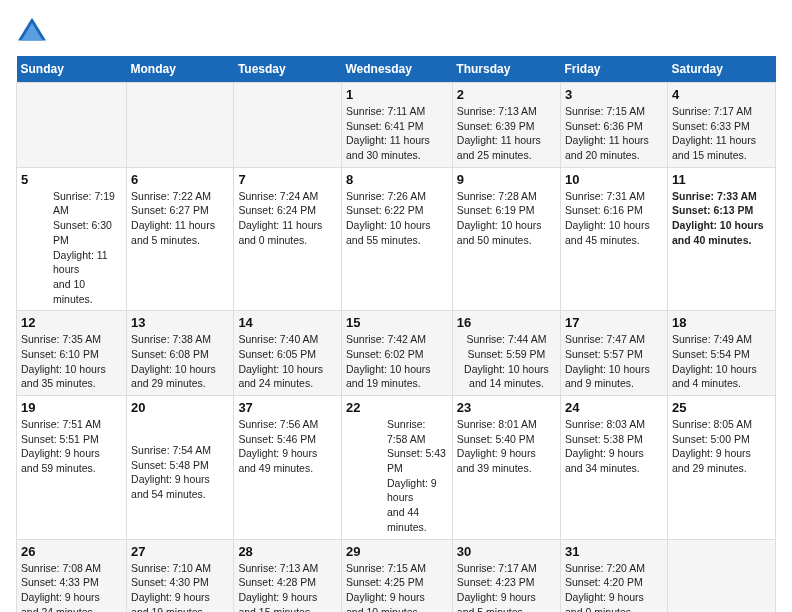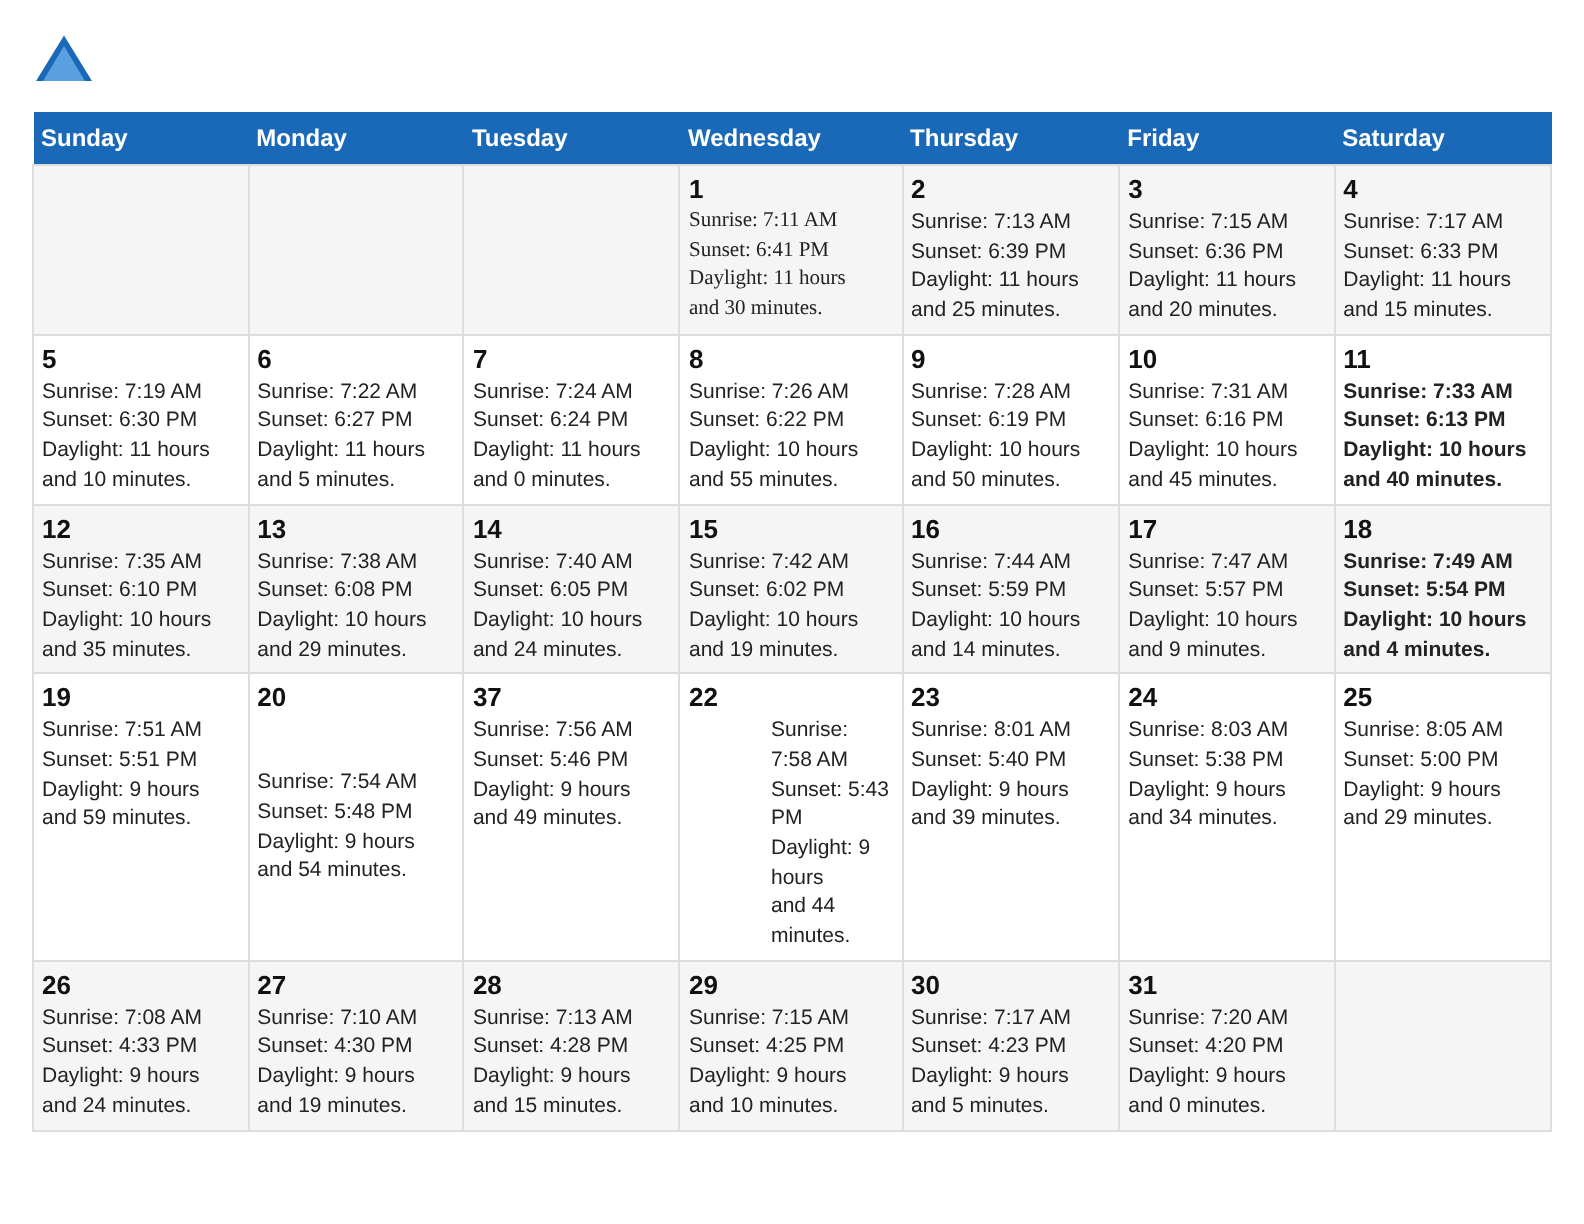--- a/index.html
+++ b/index.html
@@ -125,21 +125,21 @@
         <th>Saturday</th>
       </tr>
   </thead>
   <tbody id="calendar-body">
   <tr>
         <td class="empty-cell"></td>
         <td class="empty-cell"></td>
         <td class="empty-cell"></td>
         <td>
           <div class="day-number">1</div>
-          <div class="day-info" style="white-space: pre-line; font-family: Liberation Serif, serif;">Sunrise: 7:11 AM
+          <div class="day-info" style="white-space: pre-line;">Sunrise: 7:11 AM
 Sunset: 6:41 PM
 Daylight: 11 hours
 and 30 minutes.</div>
         </td>
         <td>
           <div class="day-number">2</div>
           <div class="day-info" style="white-space: pre-line;">Sunrise: 7:13 AM
 Sunset: 6:39 PM
 Daylight: 11 hours
 and 25 minutes.</div>
@@ -155,21 +155,21 @@
           <div class="day-number">4</div>
           <div class="day-info" style="white-space: pre-line;">Sunrise: 7:17 AM
 Sunset: 6:33 PM
 Daylight: 11 hours
 and 15 minutes.</div>
         </td>
       </tr>
       <tr>
         <td>
           <div class="day-number">5</div>
-          <div class="day-info" style="white-space: pre-line;">Sunrise: 7:19 AM
+          <div class="day-info" style="white-space: pre-line; margin-left: 32px;">Sunrise: 7:19 AM
 Sunset: 6:30 PM
 Daylight: 11 hours
 and 10 minutes.</div>
         </td>
         <td>
           <div class="day-number">6</div>
           <div class="day-info" style="white-space: pre-line;">Sunrise: 7:22 AM
 Sunset: 6:27 PM
 Daylight: 11 hours
 and 5 minutes.</div>
@@ -234,35 +234,35 @@
         </td>
         <td>
           <div class="day-number">15</div>
           <div class="day-info" style="white-space: pre-line;">Sunrise: 7:42 AM
 Sunset: 6:02 PM
 Daylight: 10 hours
 and 19 minutes.</div>
         </td>
         <td>
           <div class="day-number">16</div>
-          <div class="day-info" style="white-space: pre-line;">Sunrise: 7:44 AM
+          <div class="day-info" style="white-space: pre-line; text-align: center;">Sunrise: 7:44 AM
 Sunset: 5:59 PM
 Daylight: 10 hours
 and 14 minutes.</div>
         </td>
         <td>
           <div class="day-number">17</div>
           <div class="day-info" style="white-space: pre-line;">Sunrise: 7:47 AM
 Sunset: 5:57 PM
 Daylight: 10 hours
 and 9 minutes.</div>
         </td>
         <td>
           <div class="day-number">18</div>
-          <div class="day-info" style="white-space: pre-line; font-weight: bold;">Sunrise: 7:49 AM
+          <div class="day-info" style="white-space: pre-line;">Sunrise: 7:49 AM
 Sunset: 5:54 PM
 Daylight: 10 hours
 and 4 minutes.</div>
         </td>
       </tr>
       <tr>
         <td>
           <div class="day-number">19</div>
           <div class="day-info" style="white-space: pre-line;">Sunrise: 7:51 AM
 Sunset: 5:51 PM

